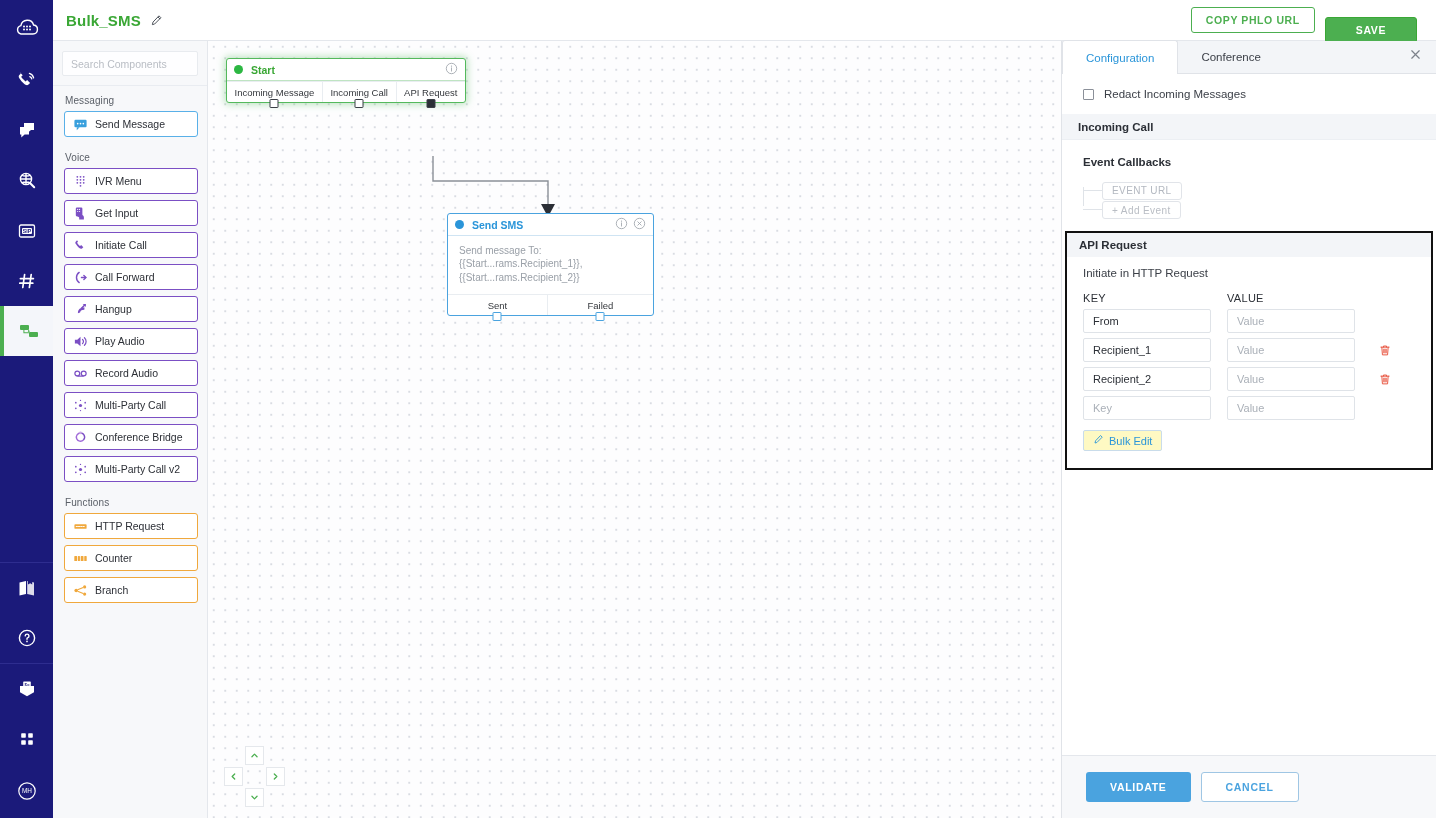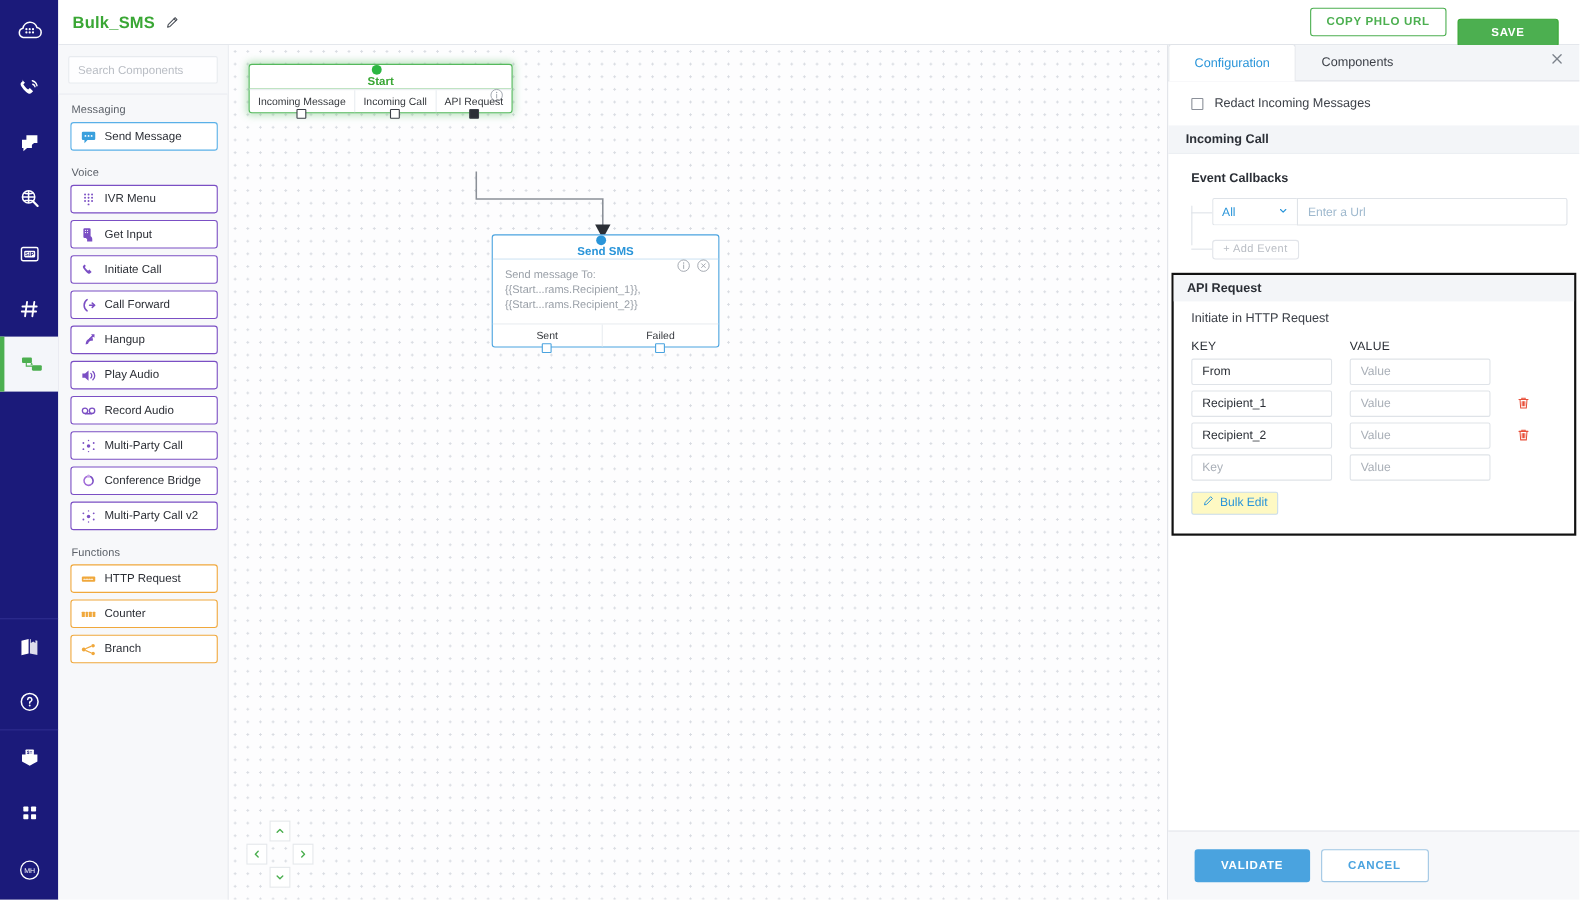--- a/index.html
+++ b/index.html
@@ -85,21 +85,20 @@
     position: absolute; left: 208px; top: 41px; width: 853px; height: 777px;
     background-color: #fdfdfe;
     background-image: radial-gradient(#d9dce2 1px, transparent 1.1px);
     background-size: 11.5px 11.5px;
     overflow: hidden;
   }
   .node { position: absolute; background: #fff; border-radius: 3px; }
   .node-hd {
     height: 22px; display: flex; align-items: center; padding: 0 7px;
     border-bottom: 1px solid #e6eaee;
-    flex-direction: column;
   }
   .node-dot { width: 9px; height: 9px; border-radius: 50%; margin-right: 8px; flex: 0 0 auto; }
   .node-ttl { font-size: 10.5px; font-weight: 600; }
   .node-acts { margin-left: auto; display: flex; gap: 5px; align-items: center; }
   .node-body { padding: 8px 11px 10px 11px; }
   .node-body p { font-size: 10px; color: #9aa0a8; line-height: 13.4px; }
   .node-ft {
     display: flex; border-top: 1px solid #e9edf1; height: 21px; align-items: center;
   }
   .node-ft .out {
@@ -647,49 +646,41 @@
         <svg width="9" height="9" viewBox="0 0 12 12" fill="none" stroke="#4caf50" stroke-width="1.7" stroke-linecap="round" stroke-linejoin="round">
             <path d="M2.6 4.4 6 7.8l3.4-3.4"></path>
           </svg>
       </div>
     </div>
   </div>
 
   <div class="cfgpanel">
     <div class="cfg-tabs">
       <div class="cfg-tab active">Configuration</div>
-      <div class="cfg-tab">Components</div>
+      <div class="cfg-tab">Conference</div>
       <div class="cfg-close">
         <svg width="13" height="13" viewBox="0 0 14 14" fill="none" stroke="#7c828b" stroke-width="1.3" stroke-linecap="round">
           <path d="m3 3 8 8M11 3 3 11"></path>
         </svg>
       </div>
     </div>
 
     <div class="cfg-scroll">
 
       <div class="chk-row">
         <span class="chkbox"></span>
         <span class="chk-lbl">Redact Incoming Messages</span>
       </div>
 
       <div class="sec-hd">Incoming Call</div>
       <div class="evt-wrap">
         <div class="evt-title">Event Callbacks</div>
         <div class="evt-tree">
-          <div class="evt-branch evt-row">
-            <div class="evt-select">
-              <span>All</span>
-              <span class="cv">
-                <svg width="9" height="9" viewBox="0 0 12 12" fill="none" stroke="#2a95d9" stroke-width="1.4" stroke-linecap="round" stroke-linejoin="round">
-                    <path d="M2.8 4.6 6 7.8l3.2-3.2"></path>
-                  </svg>
-              </span>
-            </div>
-            <input class="evt-url" type="text" placeholder="Enter a Url" style="">
+          <div class="evt-branch">
+            <span class="chip">EVENT URL</span>
           </div>
           <div class="evt-branch">
             <span class="chip add">+ Add Event</span>
           </div>
         </div>
       </div>
 
       <div class="api-box">
         <div class="api-hd">API Request</div>
         <div class="api-sub">Initiate in HTTP Request</div>

